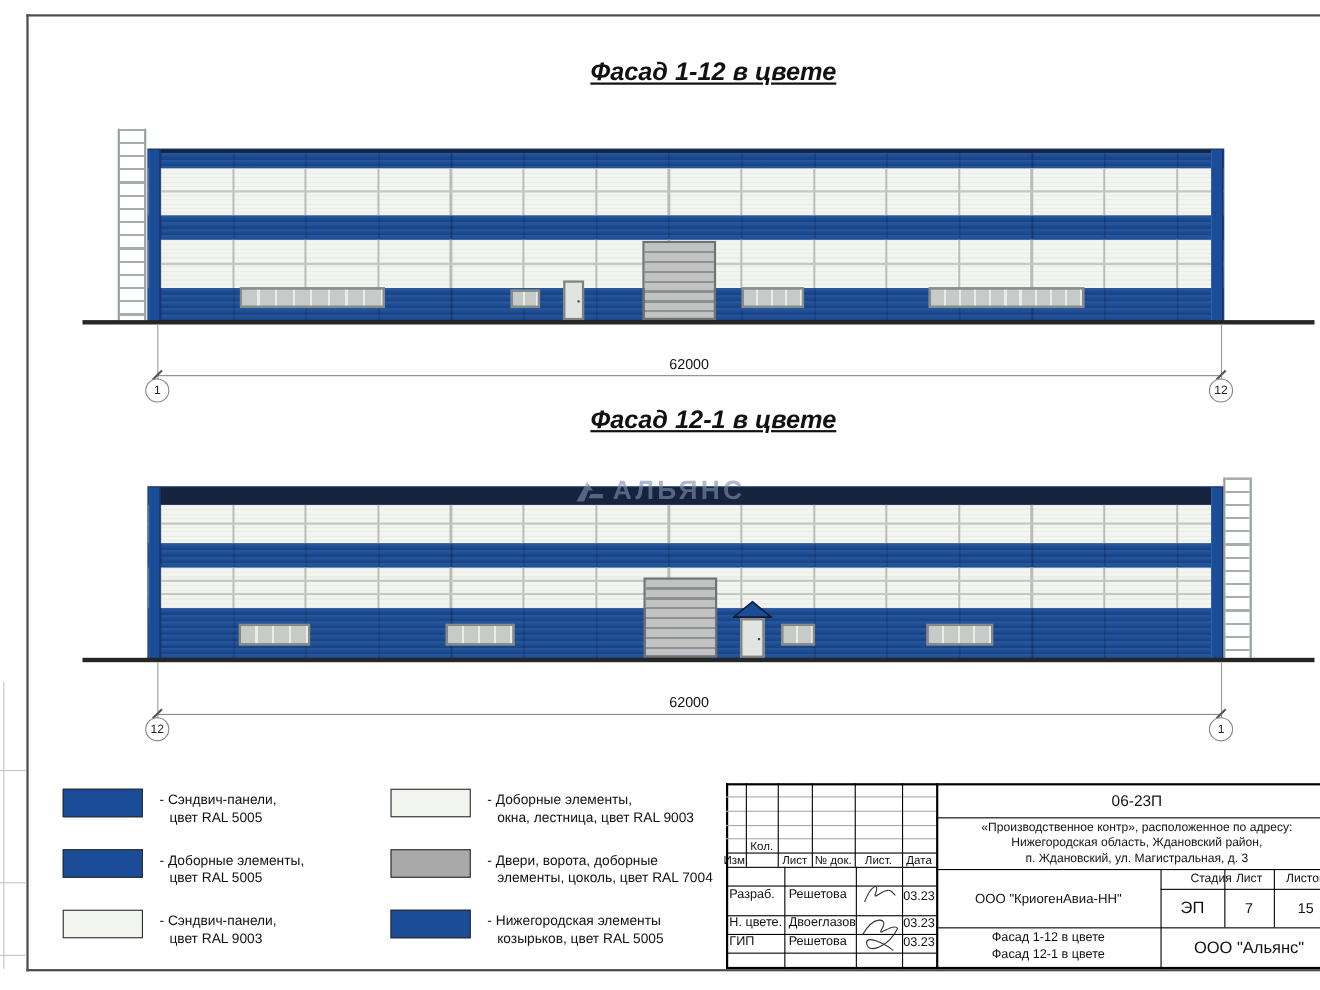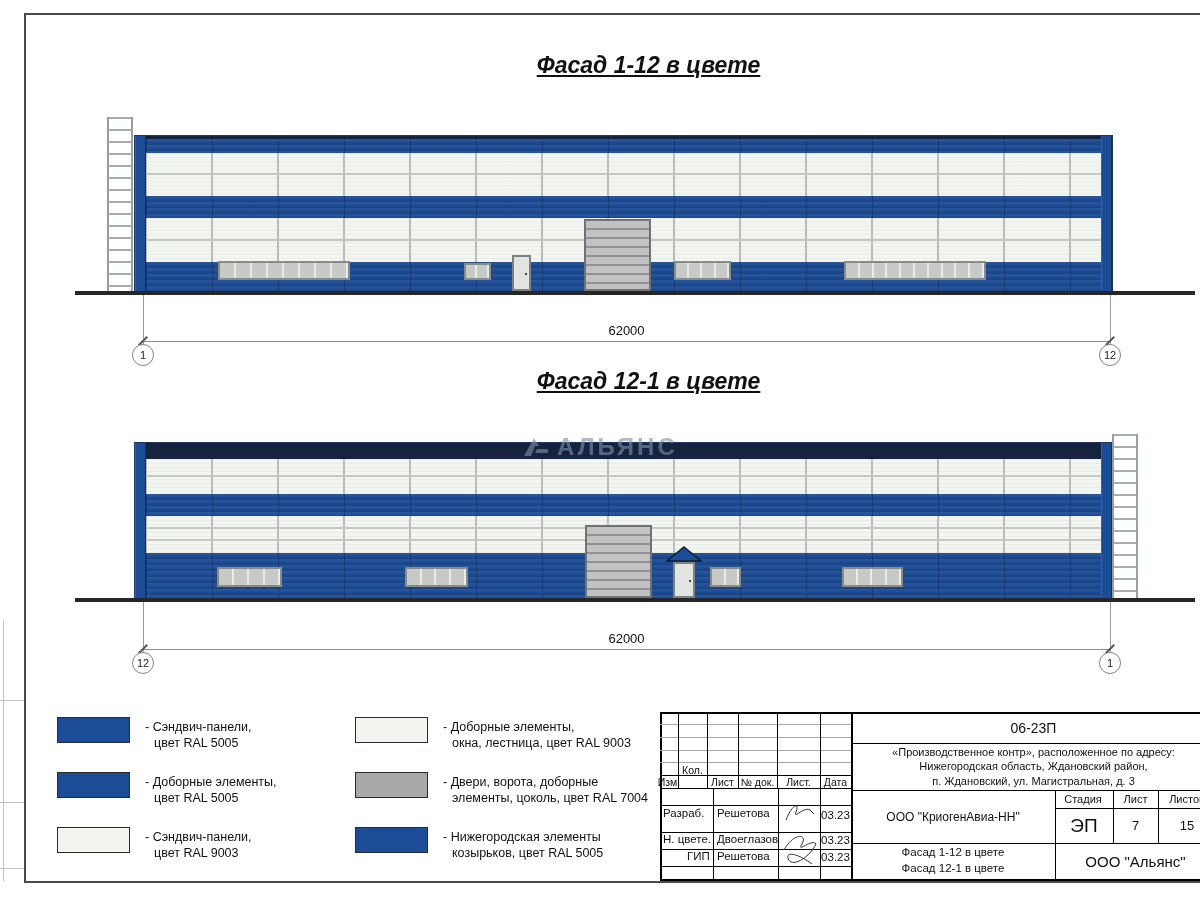--- a/index.html
+++ b/index.html
@@ -226,21 +226,21 @@
   <div class="hl" style="left:0;top:93px;width:191px;"></div>
   <div class="hl" style="left:0;top:120px;width:191px;"></div>
   <div class="hl" style="left:0;top:137px;width:191px;"></div>
   <div class="hl" style="left:0;top:154px;width:191px;"></div>
   <div class="row-t" style="left:3px;top:95px;">Разраб.</div>
   <div class="row-t" style="left:57px;top:95px;">Решетова</div>
   <div class="cell row-t" style="left:160px;top:93px;width:31px;height:20px;">03.23</div>
   <div class="row-t" style="left:3px;top:121px;">Н. цвете.</div>
   <div class="row-t" style="left:57px;top:121px;">Двоеглазов</div>
   <div class="cell row-t" style="left:160px;top:119px;width:31px;height:18px;">03.23</div>
-  <div class="row-t" style="left:3px;top:138px;margin-left:24px;">ГИП</div>
+  <div class="row-t" style="left:3px;top:138px;">ГИП</div>
   <div class="row-t" style="left:57px;top:138px;">Решетова</div>
   <div class="cell row-t" style="left:160px;top:136px;width:31px;height:18px;">03.23</div>
 
   <svg style="position:absolute;left:118px;top:86px;" width="42" height="80" viewBox="0 0 42 80">
     <path d="M8 22 C14 6, 22 4, 18 14 C15 22, 26 8, 32 12 L36 16" fill="none" stroke="#333" stroke-width="1"></path>
     <path d="M6 52 C16 34, 30 36, 24 46 C18 56, 34 40, 38 46 C30 62, 12 70, 10 60 C8 52, 24 58, 34 66" fill="none" stroke="#333" stroke-width="1"></path>
   </svg>
 
   <div class="hl" style="left:191px;top:31px;width:365px;"></div>
   <div class="hl" style="left:191px;top:78px;width:365px;"></div>
@@ -249,24 +249,24 @@
   <div class="vl" style="left:395px;top:78px;height:91px;"></div>
   <div class="vl" style="left:453px;top:78px;height:53px;"></div>
   <div class="vl" style="left:498px;top:78px;height:53px;"></div>
   <div class="cell" style="left:191px;top:2px;width:365px;height:28px;font-size:14px;">06-23П</div>
   <div class="cell small" style="left:191px;top:31px;width:365px;height:47px;flex-direction:column;line-height:1.3;">
     <div>«Производственное контр», расположенное по адресу:</div>
     <div>Нижегородская область, Ждановский район,</div>
     <div>п. Ждановский, ул. Магистральная, д. 3</div>
   </div>
   <div class="cell" style="left:191px;top:78px;width:204px;height:53px;font-size:12px;">ООО "КриогенАвиа-НН"</div>
-  <div class="cell small" style="left:382px;top:78px;width:58px;height:18px;padding-left:12px;">Стадия</div>
+  <div class="cell small" style="left:400px;top:78px;width:58px;height:18px;padding-left:12px;">Стадия</div>
   <div class="cell small" style="left:453px;top:78px;width:45px;height:18px;">Лист</div>
   <div class="cell small" style="left:498px;top:78px;width:58px;height:18px;">Листов</div>
-  <div class="cell" style="left:395px;top:96px;width:58px;height:35px;font-size:19px;">ЭП</div>
+  <div class="cell" style="left:395px;top:96px;width:58px;height:35px;font-size:15px;">ЭП</div>
   <div class="cell" style="left:453px;top:96px;width:45px;height:35px;font-size:13px;">7</div>
   <div class="cell" style="left:498px;top:96px;width:58px;height:35px;font-size:13px;">15</div>
   <div class="cell" style="left:191px;top:131px;width:204px;height:36px;flex-direction:column;font-size:11.5px;line-height:1.35;">
     <div>Фасад 1-12 в цвете</div>
     <div>Фасад 12-1 в цвете</div>
   </div>
   <div class="cell" style="left:395px;top:131px;width:161px;height:36px;font-size:15px;">ООО "Альянс"</div>
 </div>
 
 </body></html>

